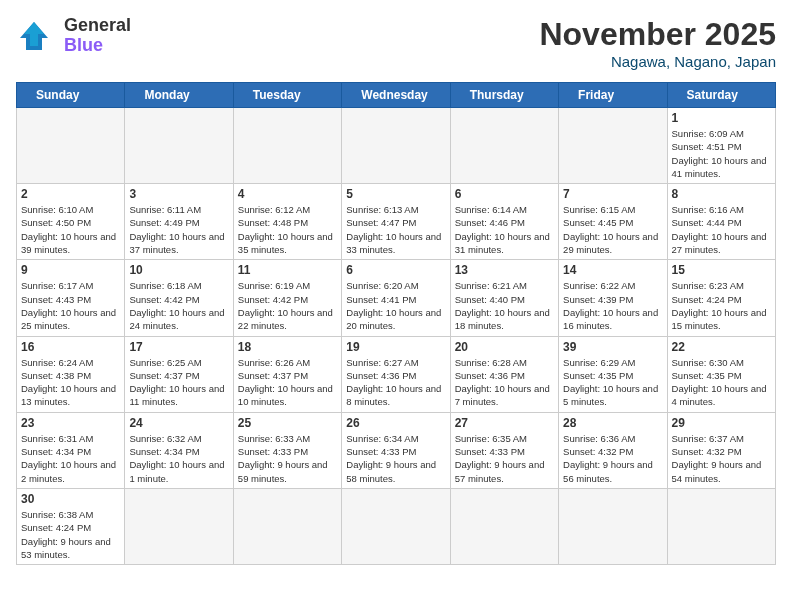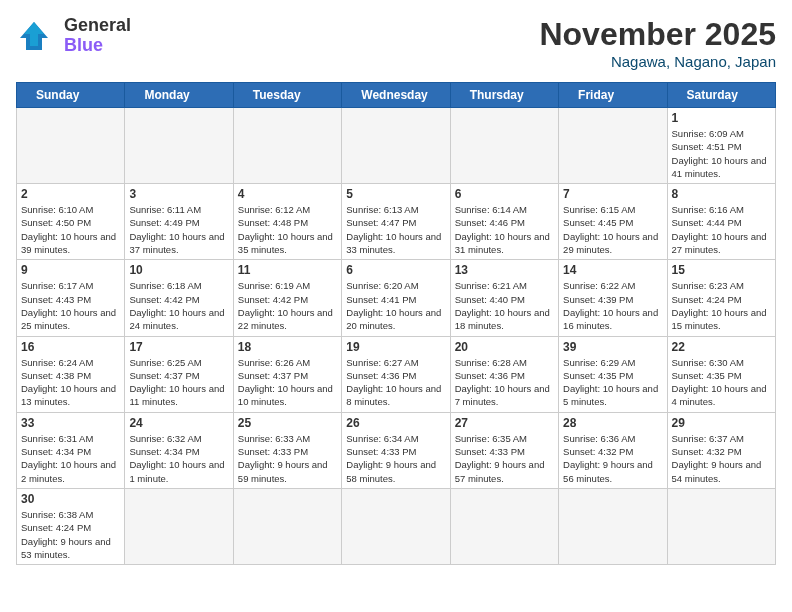--- a/index.html
+++ b/index.html
@@ -261,21 +261,21 @@
         </td>
         <td>
           <span class="day-number">22</span>
           <div class="day-info">Sunrise: 6:30 AM
 Sunset: 4:35 PM
 Daylight: 10 hours and 4 minutes.</div>
         </td>
       </tr>
       <tr>
         <td>
-          <span class="day-number">33</span>
+          <span class="day-number">23</span>
           <div class="day-info">Sunrise: 6:31 AM
 Sunset: 4:34 PM
 Daylight: 10 hours and 2 minutes.</div>
         </td>
         <td>
           <span class="day-number">24</span>
           <div class="day-info">Sunrise: 6:32 AM
 Sunset: 4:34 PM
 Daylight: 10 hours and 1 minute.</div>
         </td>

